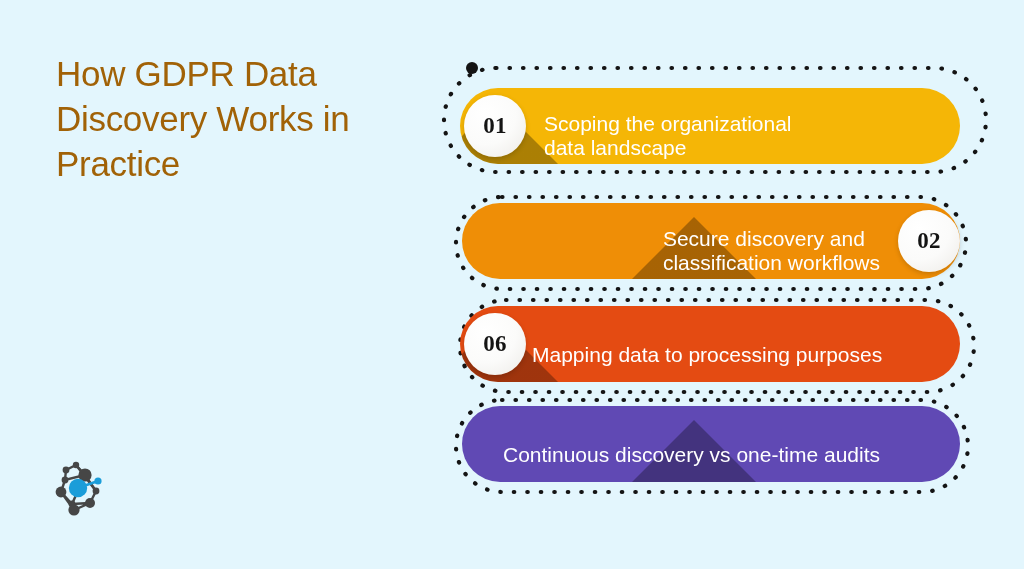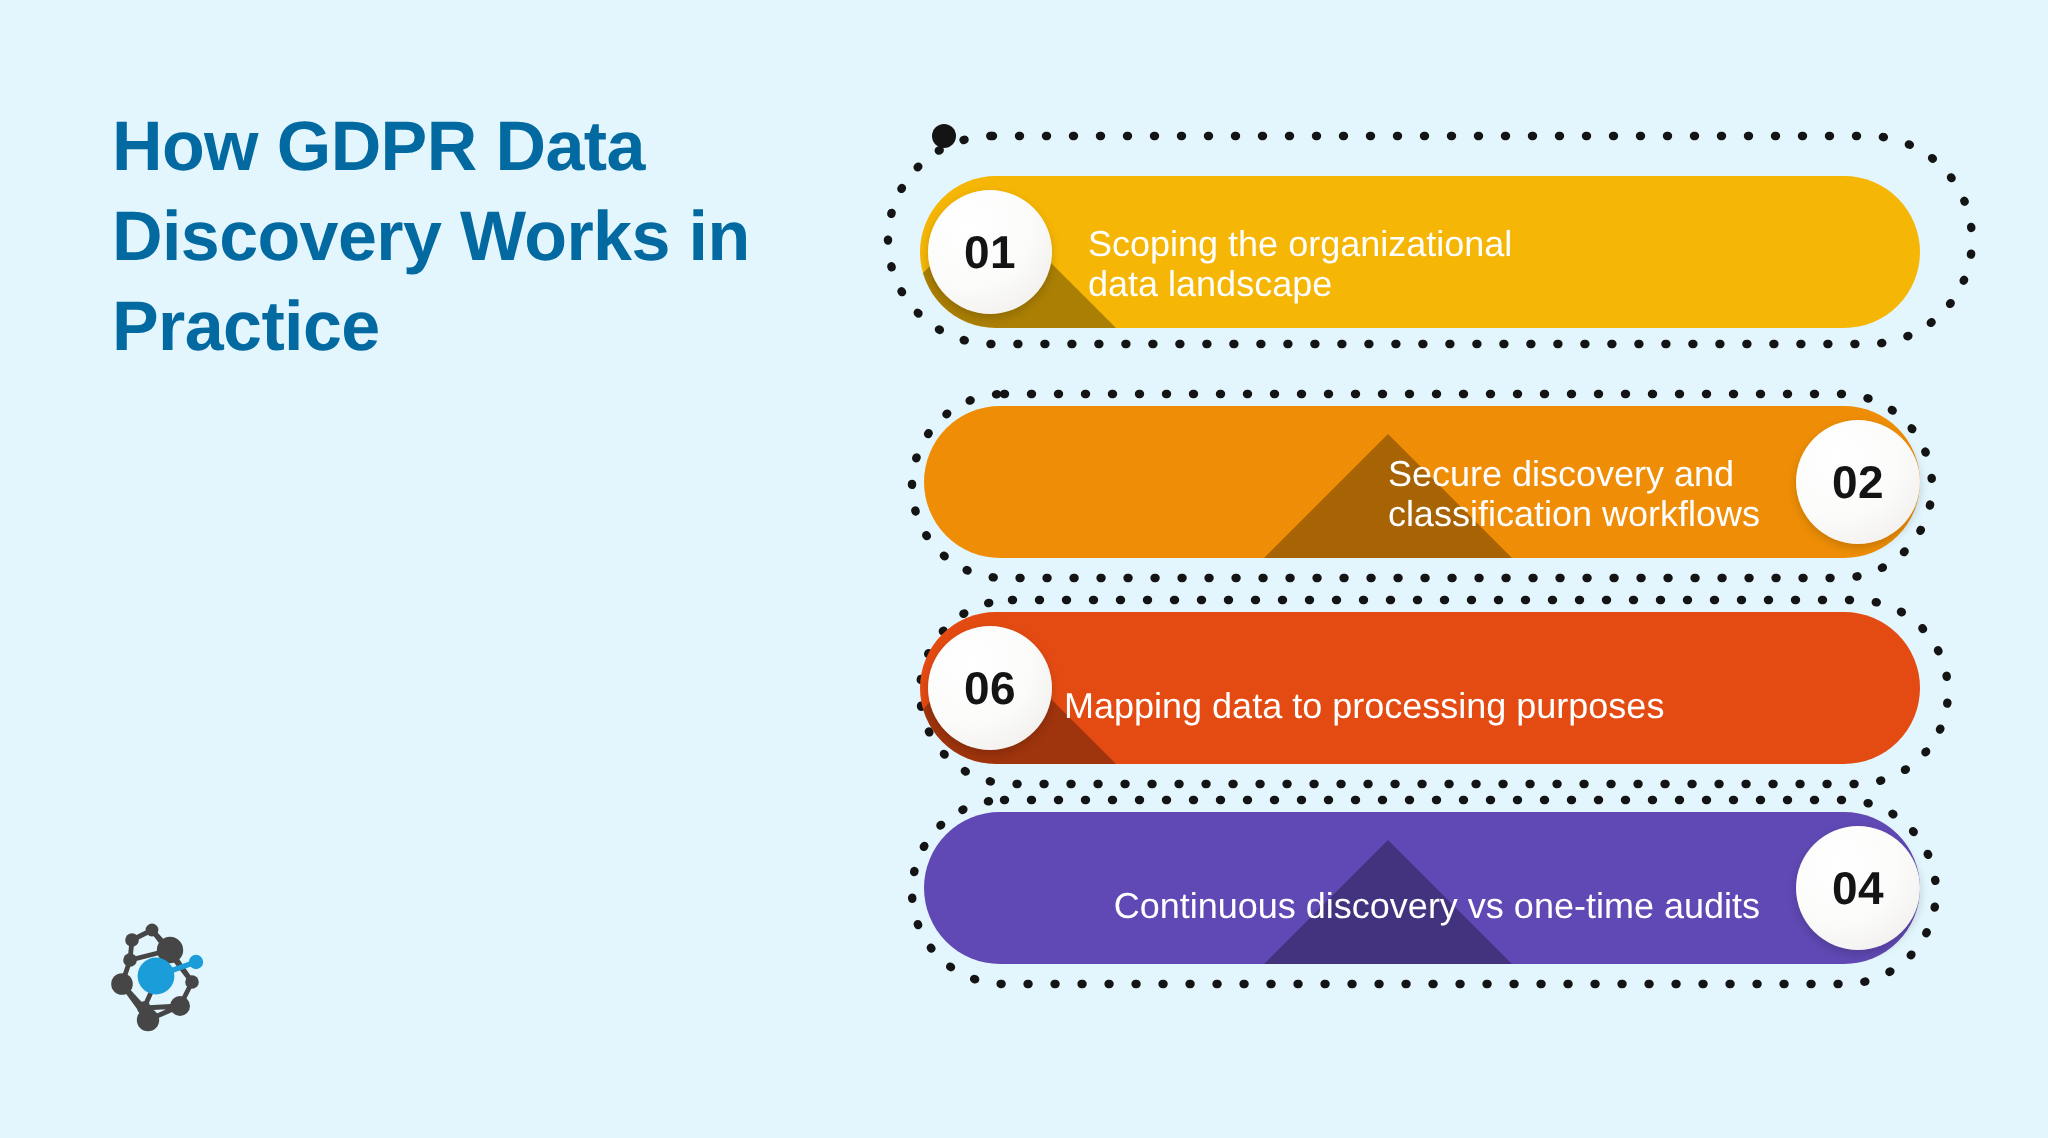--- a/index.html
+++ b/index.html
@@ -14,24 +14,24 @@
     overflow: hidden;
     position: relative;
   }
 
   
   .title {
     position: absolute;
     left: 56px;
     top: 52px;
     width: 380px;
-    color: #0369a1;
+    color: #a16207;
     font-family: "Liberation Sans", sans-serif;
     font-size: 35px;
-    font-weight: bold;
+    font-weight: normal;
     line-height: 1.28;
     letter-spacing: -0.3px;
   }
 
   
   .logo {
     position: absolute;
     left: 52px;
     top: 458px;
     width: 58px;
@@ -101,37 +101,37 @@
     height: 62px;
     border-radius: 50%;
     background: radial-gradient(circle at 34% 30%, #ffffff 0%, #fbfbfa 52%, #eceae6 100%);
     box-shadow: 0 2px 5px rgba(0,0,0,0.17);
     display: flex;
     align-items: center;
     justify-content: center;
     color: #141414;
     font-size: 23px;
     font-weight: bold;
-    font-family: Liberation Sans, sans-serif;
+    font-family: Liberation Serif, serif;
     letter-spacing: 0.2px;
     z-index: 4;
   }
   .badge-left  { left: 12px; }
   .badge-right { right: 12px; }
   .badge-y-1 { top: 35px; }
   .badge-y-2 { top: 25px; text-align: right; }
   .badge-y-3 { top: 23px; }
   .badge-y-4 { top: 23px; }
 
   
   .label {
     position: absolute;
     color: #ffffff;
     font-family: "Liberation Sans", sans-serif;
-    font-size: 18px;
+    font-size: 21px;
     line-height: 1.12;
     z-index: 3;
     white-space: pre-line;
   }
   .label-1 { left: 92px;  top: 52px;  text-align: left; }
   .label-2 { right: 92px; top: 42px;  text-align: left; }
   .label-3 { left: 80px;  top: 53px;  text-align: left; }
   .label-4 { right: 92px; top: 53px;  text-align: right; margin-left: 48px; }
 </style>
 </head>
@@ -213,17 +213,16 @@
 
   <div class="step step-4">
     <div class="dots" style="left:-2px; top:4px;">
       <svg width="528" height="104" viewBox="0 0 528 104">
         <path d="M52 6 H472 A46 46 0 0 1 472 98 H52 A46 46 0 0 1 52 6 Z" fill="none" stroke="#141414" stroke-width="4.2" stroke-linecap="round" stroke-dasharray="0.5 13"></path>
       </svg>
     </div>
     <div class="bar bar-4" style="background: rgb(96, 73, 180);">
       <div class="shadow shadow-right" style="background:linear-gradient(to bottom, rgba(0,0,0,0.30), rgba(0,0,0,0.30));"></div>
     </div>
-    <div class="badge badge-right badge-y-4">04</div>
     <div class="label label-4">Continuous discovery vs one-time audits</div>
   </div>
 
 </div>
 
 </body></html>

